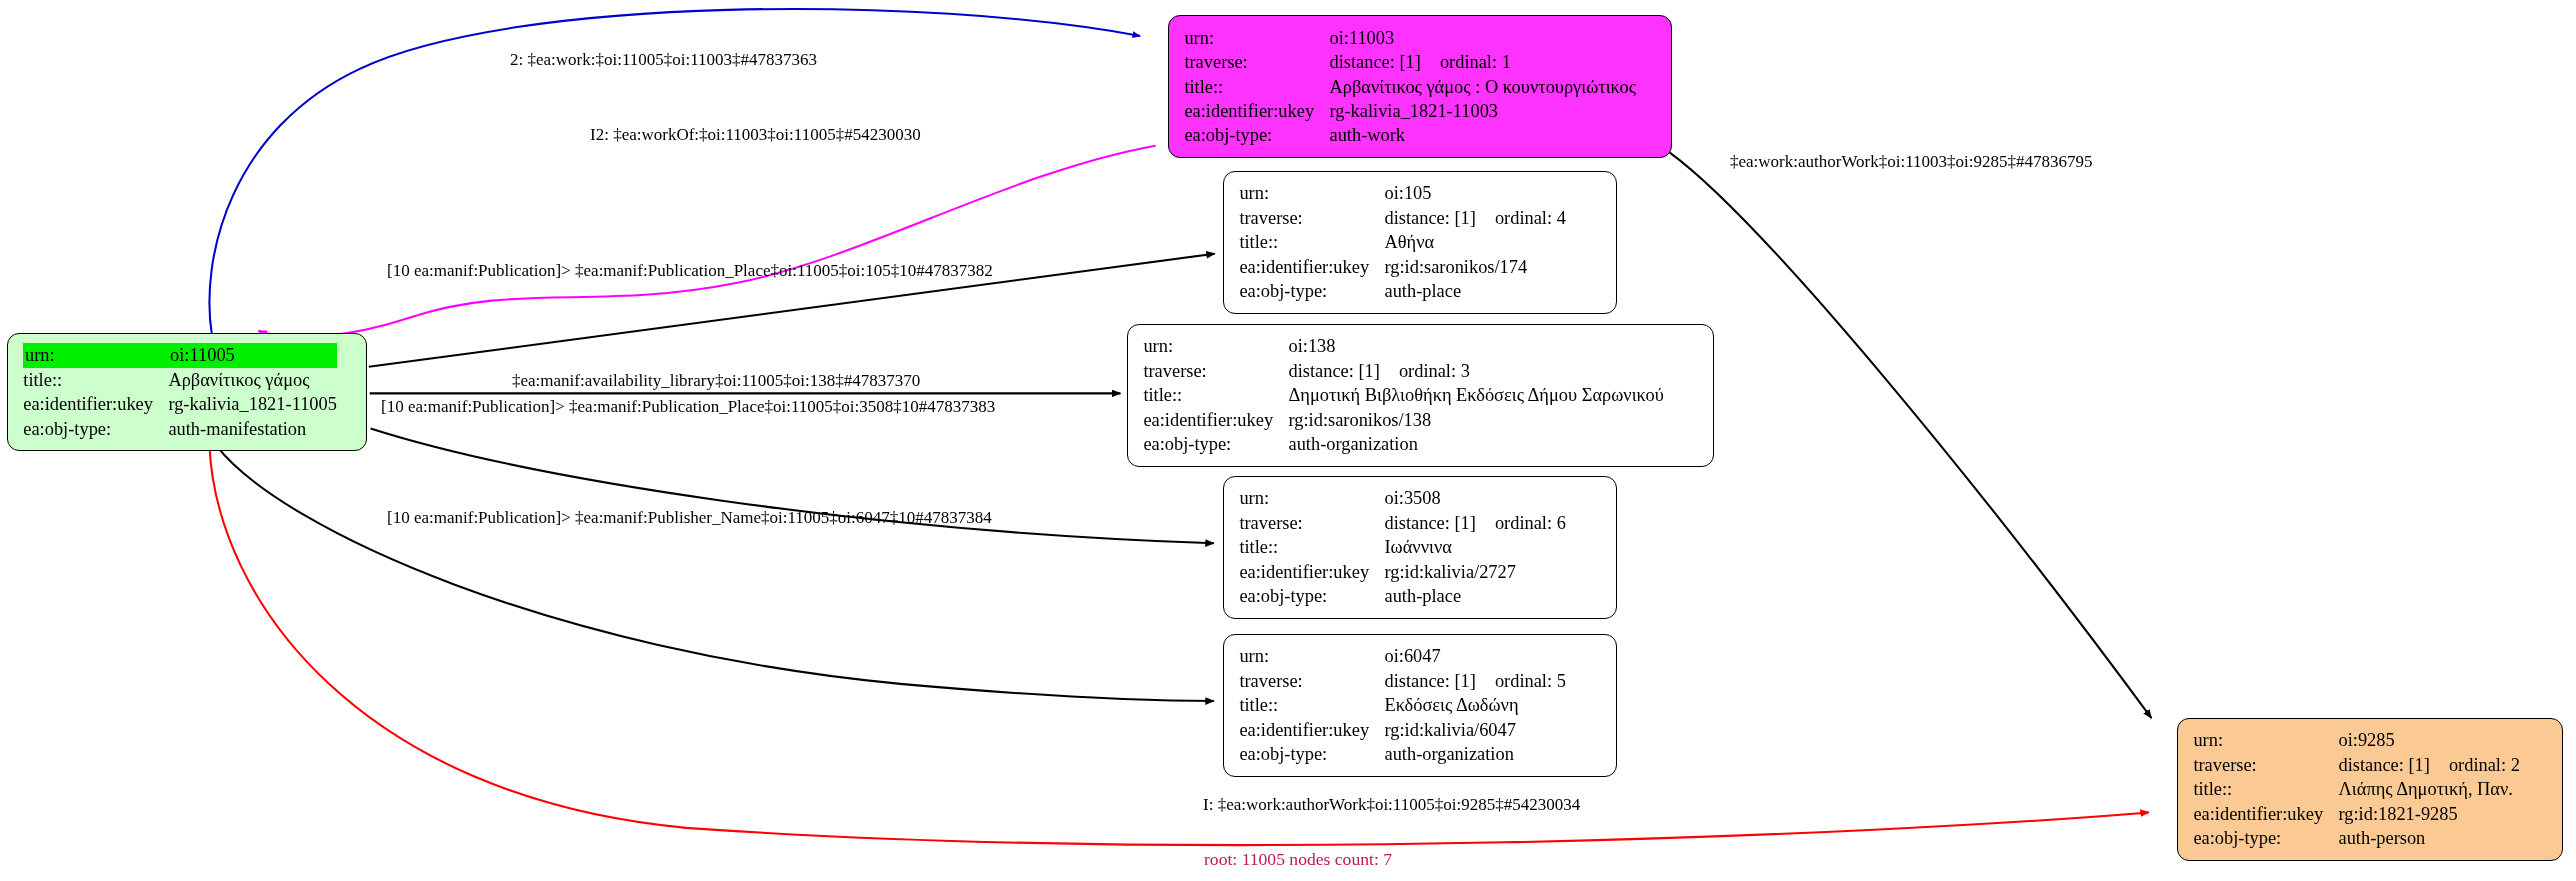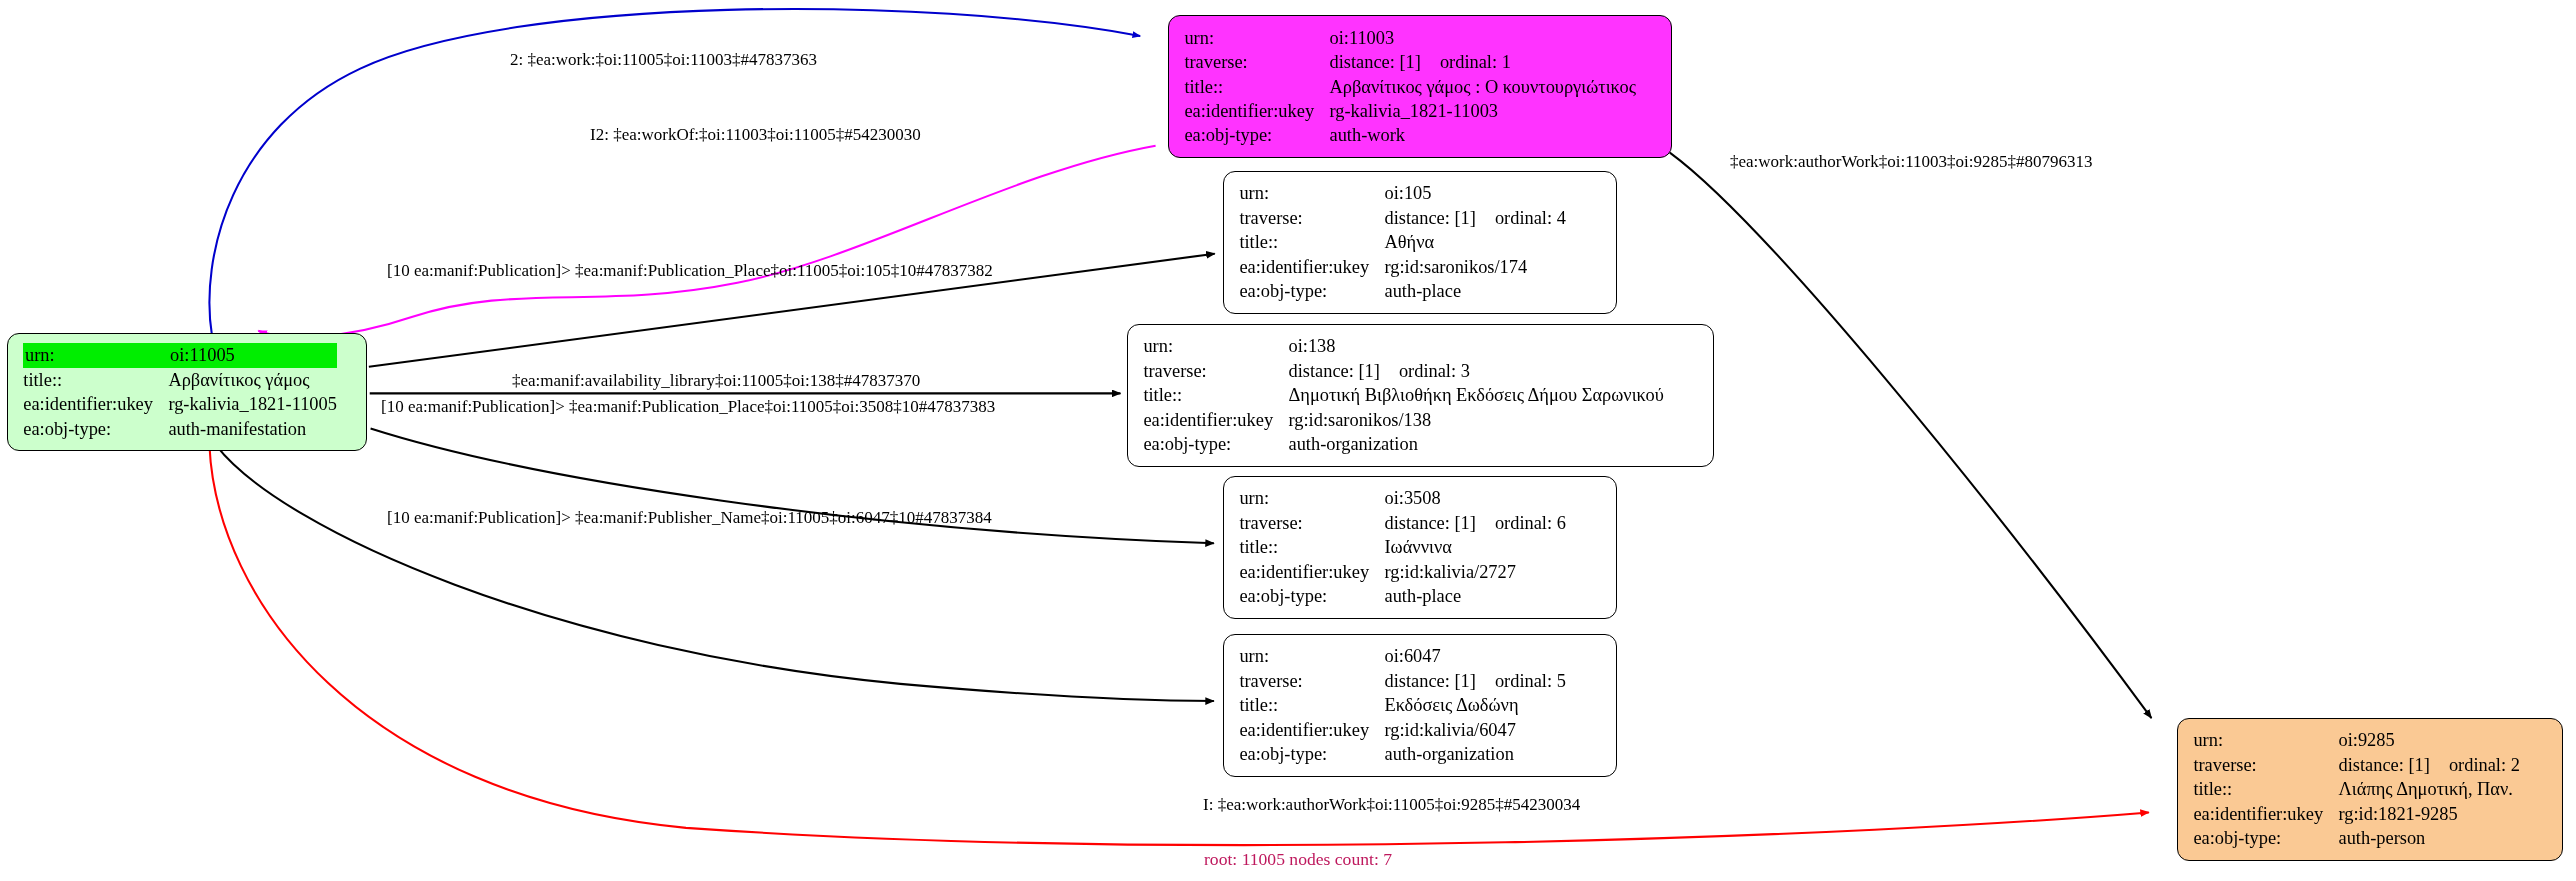--- a/index.html
+++ b/index.html
@@ -305,20 +305,20 @@
   <div class="edge-label" style="left:550px; top:126px;margin-left:40px;">I2: ‡ea:workOf:‡oi:11003‡oi:11005‡#54230030</div>
 
   <div class="edge-label" style="left:387px; top:262px;">[10 ea:manif:Publication]&gt; ‡ea:manif:Publication_Place‡oi:11005‡oi:105‡10#47837382</div>
 
   <div class="edge-label" style="left:512px; top:372px;">‡ea:manif:availability_library‡oi:11005‡oi:138‡#47837370</div>
 
   <div class="edge-label" style="left:381px; top:398px;">[10 ea:manif:Publication]&gt; ‡ea:manif:Publication_Place‡oi:11005‡oi:3508‡10#47837383</div>
 
   <div class="edge-label" style="left:387px; top:509px;">[10 ea:manif:Publication]&gt; ‡ea:manif:Publisher_Name‡oi:11005‡oi:6047‡10#47837384</div>
 
-  <div class="edge-label" style="left:1730px; top:153px;">‡ea:work:authorWork‡oi:11003‡oi:9285‡#80796313</div>
+  <div class="edge-label" style="left:1730px; top:153px;">‡ea:work:authorWork‡oi:11003‡oi:9285‡#47836795</div>
 
   <div class="edge-label" style="left:1203px; top:796px;">I: ‡ea:work:authorWork‡oi:11005‡oi:9285‡#54230034</div>
 
   <div class="footer-label" style="left:1204px; top:851px;">root: 11005 nodes count: 7</div>
 
 </div>
 
 
 </body></html>

